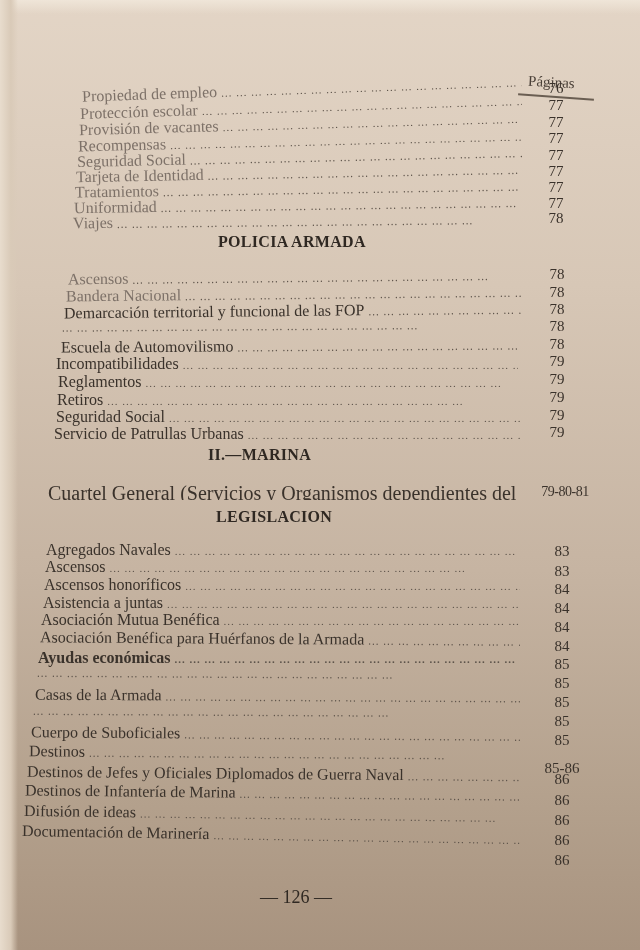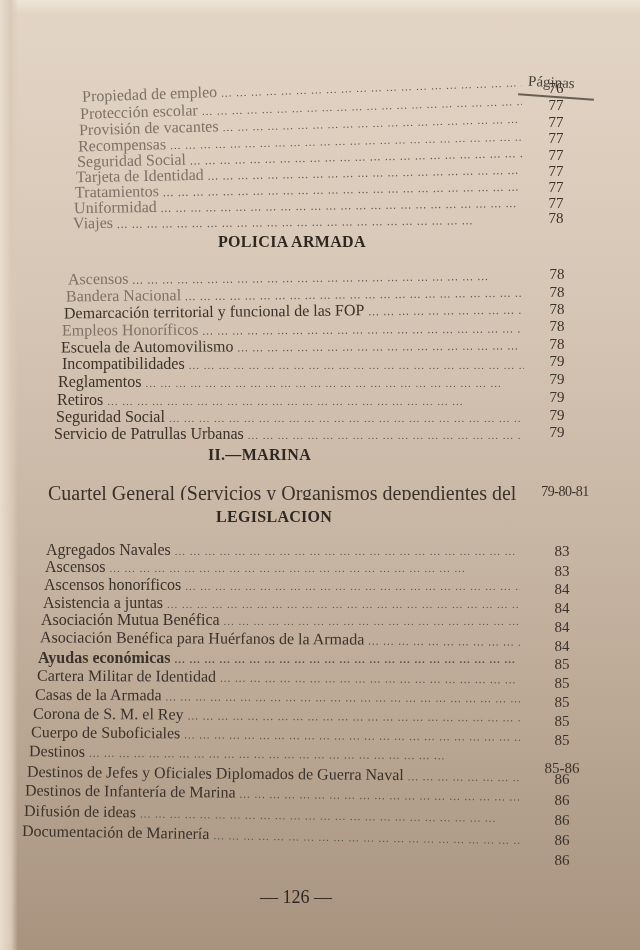--- a/index.html
+++ b/index.html
@@ -108,30 +108,29 @@
       <span class="label">Bandera Nacional</span>
       <span class="dots">... ... ... ... ... ... ... ... ... ... ... ... ... ... ... ... ... ... ... ... ... ... ... ...</span>
     </div>
   <div class="pg" style="left:532px;top:284px;">78</div>
   <div class="row" style="left:64px;top:302px;width:458px;transform:rotate(-0.6deg);">
       <span class="label">Demarcación territorial y funcional de las FOP</span>
       <span class="dots">... ... ... ... ... ... ... ... ... ... ... ... ... ... ... ... ... ... ... ... ... ... ... ...</span>
     </div>
   <div class="pg" style="left:532px;top:301px;">78</div>
   <div class="row faded" style="left:62px;top:320px;width:460px;transform:rotate(-0.4deg);">
-      <span class="label">Empleos Honoríficos</span>
       <span class="dots">... ... ... ... ... ... ... ... ... ... ... ... ... ... ... ... ... ... ... ... ... ... ... ...</span>
     </div>
   <div class="pg" style="left:532px;top:318px;">78</div>
   <div class="row" style="left:61px;top:337px;width:461px;transform:rotate(-0.4deg);">
       <span class="label">Escuela de Automovilismo</span>
       <span class="dots">... ... ... ... ... ... ... ... ... ... ... ... ... ... ... ... ... ... ... ... ... ... ... ...</span>
     </div>
   <div class="pg" style="left:532px;top:336px;">78</div>
-  <div class="row" style="left:62px;top:355px;width:462px;">
+  <div class="row" style="left:56px;top:355px;width:462px;">
       <span class="label">Incompatibilidades</span>
       <span class="dots">... ... ... ... ... ... ... ... ... ... ... ... ... ... ... ... ... ... ... ... ... ... ... ...</span>
     </div>
   <div class="pg" style="left:532px;top:353px;">79</div>
   <div class="row" style="left:58px;top:373px;width:464px;">
       <span class="label">Reglamentos</span>
       <span class="dots">... ... ... ... ... ... ... ... ... ... ... ... ... ... ... ... ... ... ... ... ... ... ... ...</span>
     </div>
   <div class="pg" style="left:532px;top:371px;">79</div>
   <div class="row" style="left:57px;top:391px;width:465px;">
@@ -188,31 +187,29 @@
       <span class="label">Asociación Benéfica para Huérfanos de la Armada</span>
       <span class="dots">... ... ... ... ... ... ... ... ... ... ... ... ... ... ... ... ... ... ... ... ... ... ... ...</span>
     </div>
   <div class="pg" style="left:537px;top:638px;">84</div>
   <div class="row" style="left:38px;top:649px;width:482px;font-weight:bold;">
       <span class="label">Ayudas económicas</span>
       <span class="dots">... ... ... ... ... ... ... ... ... ... ... ... ... ... ... ... ... ... ... ... ... ... ... ...</span>
     </div>
   <div class="pg" style="left:537px;top:656px;">85</div>
   <div class="row" style="left:37px;top:668px;width:483px;transform:rotate(0.3deg);">
-      <span class="label">Cartera Militar de Identidad</span>
       <span class="dots">... ... ... ... ... ... ... ... ... ... ... ... ... ... ... ... ... ... ... ... ... ... ... ...</span>
     </div>
   <div class="pg" style="left:537px;top:675px;">85</div>
   <div class="row" style="left:35px;top:687px;width:485px;transform:rotate(0.3deg);">
       <span class="label">Casas de la Armada</span>
       <span class="dots">... ... ... ... ... ... ... ... ... ... ... ... ... ... ... ... ... ... ... ... ... ... ... ...</span>
     </div>
   <div class="pg" style="left:537px;top:694px;">85</div>
   <div class="row" style="left:33px;top:706px;width:487px;transform:rotate(0.3deg);">
-      <span class="label">Corona de S. M. el Rey</span>
       <span class="dots">... ... ... ... ... ... ... ... ... ... ... ... ... ... ... ... ... ... ... ... ... ... ... ...</span>
     </div>
   <div class="pg" style="left:537px;top:713px;">85</div>
   <div class="row" style="left:31px;top:725px;width:489px;transform:rotate(0.4deg);">
       <span class="label">Cuerpo de Suboficiales</span>
       <span class="dots">... ... ... ... ... ... ... ... ... ... ... ... ... ... ... ... ... ... ... ... ... ... ... ...</span>
     </div>
   <div class="pg" style="left:537px;top:732px;">85</div>
   <div class="row" style="left:29px;top:744px;width:491px;transform:rotate(0.4deg);">
       <span class="label">Destinos</span>

